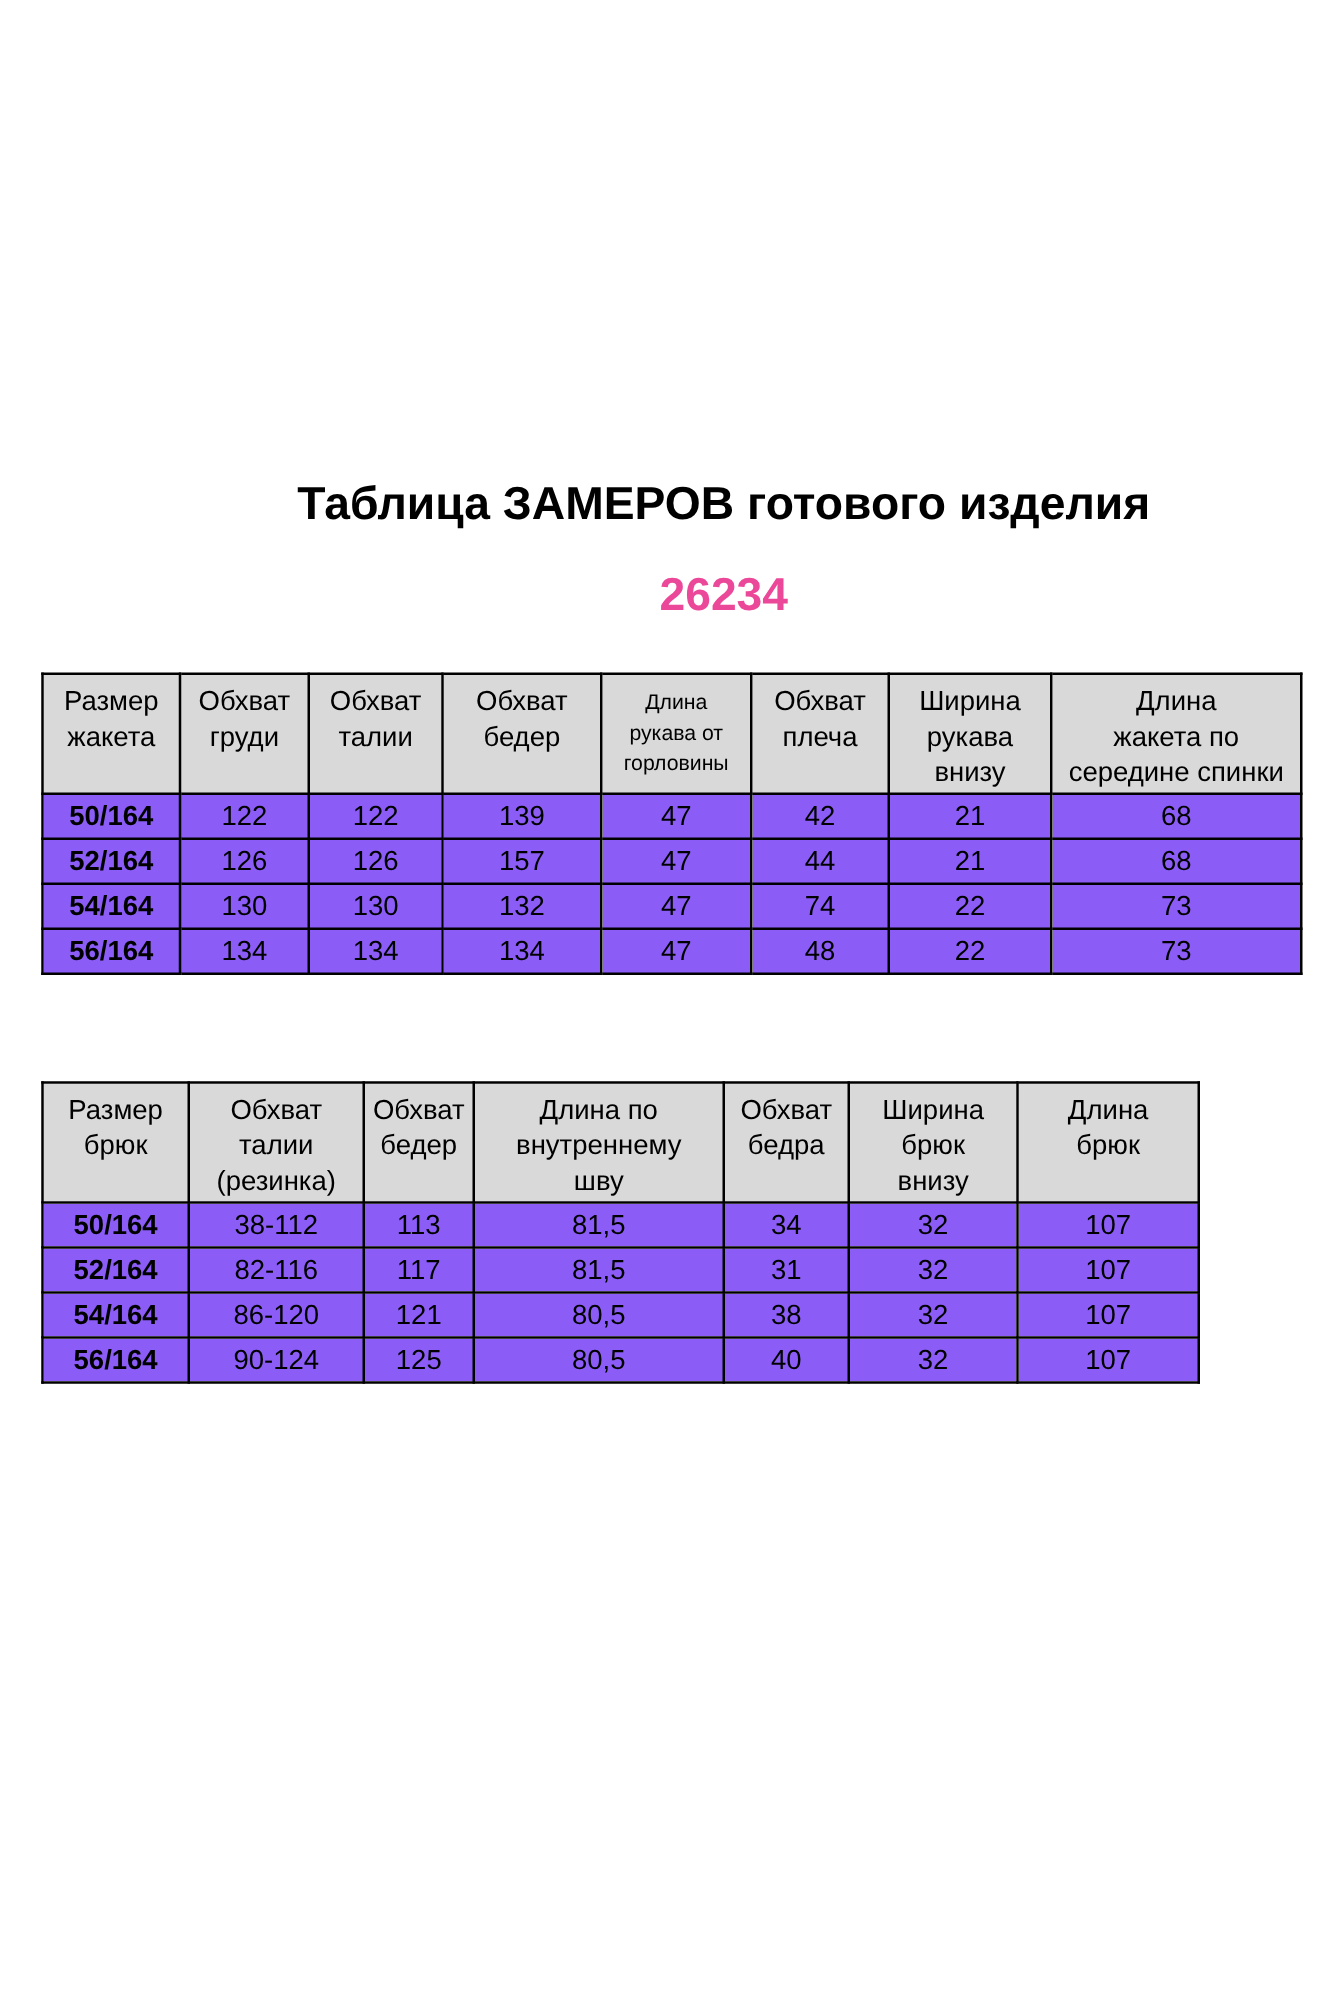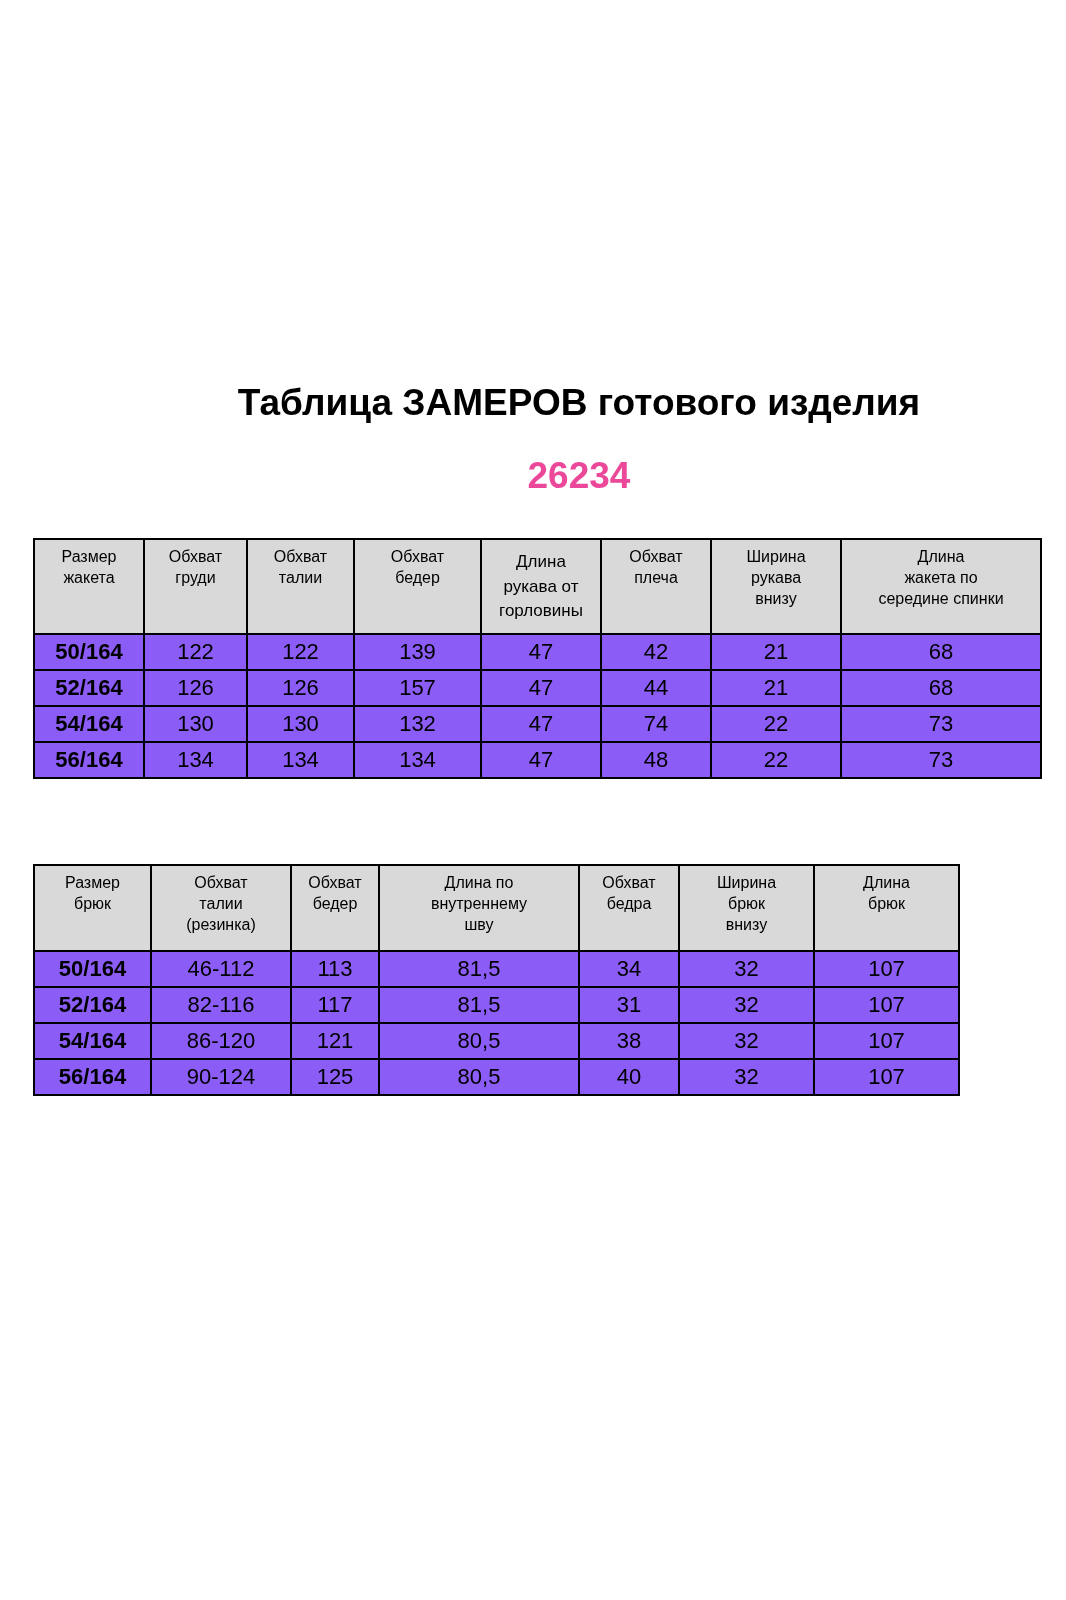--- a/index.html
+++ b/index.html
@@ -40,21 +40,21 @@
   .t-pants  { width: 925px;  margin-top: 85px; }
 
   th, td {
     border: 2px solid #000000;
     text-align: center;
     overflow: hidden;
   }
   th {
     background: #d9d9d9;
     font-weight: normal;
-    font-size: 16px;
+    font-size: 22px;
     line-height: 1.3;
     vertical-align: top;
     padding-top: 7px;
     white-space: pre-line;
   }
   .t-jacket th { height: 95px; }
   .t-pants  th { height: 86px; }
   th.small { font-size: 17px; line-height: 1.45; padding-top: 10px; }
 
   td {
@@ -178,21 +178,21 @@
         <th>Ширина
 брюк
 внизу</th>
         <th>Длина
 брюк</th>
       </tr>
     </thead>
     <tbody>
       <tr>
         <td class="size">50/164</td>
-        <td>46-112</td>
+        <td>38-112</td>
         <td>113</td>
         <td>81,5</td>
         <td>34</td>
         <td>32</td>
         <td>107</td>
       </tr>
       <tr>
         <td class="size">52/164</td>
         <td>82-116</td>
         <td>117</td>

